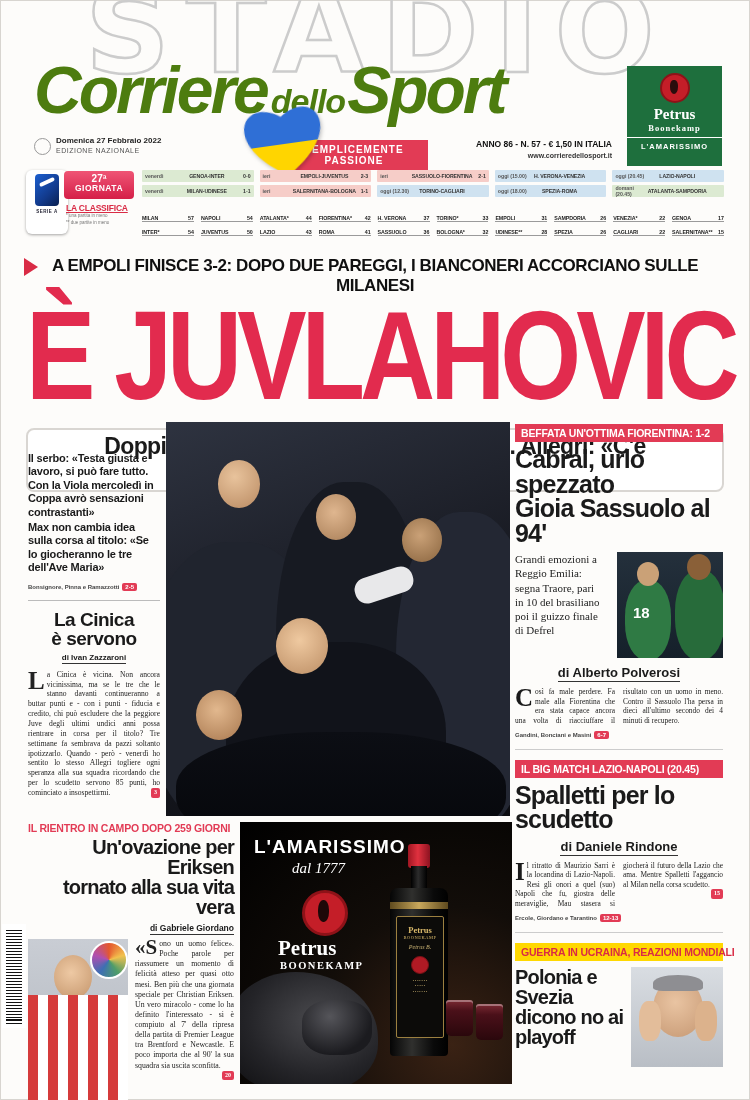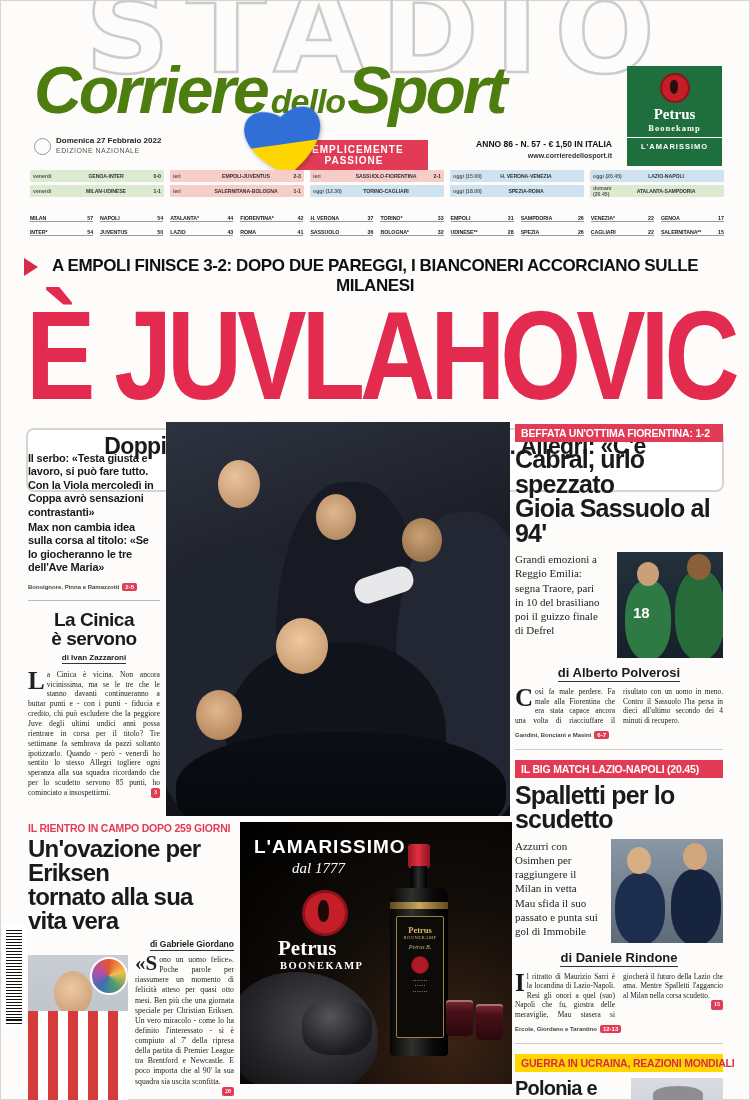--- a/index.html
+++ b/index.html
@@ -101,21 +101,21 @@
                  border-bottom:1px solid #333;padding-bottom:1px;}
   .body-2col{column-count:2;column-gap:8px;font-family:"Liberation Serif",serif;font-size:7.4px;
              line-height:1.3;text-align:justify;}
   .mini-byline{display:flex;align-items:center;gap:3px;font-size:6px;font-weight:700;color:#444;margin-top:5px;}
   .sec-gap{border-top:1px solid #ccc;margin:10px 0;}
   .uk-row{display:flex;gap:6px;margin-top:6px;}
   .uk-title{font-size:20px;font-weight:800;line-height:1;letter-spacing:-0.8px;flex:1;}
   
   .eriksen{position:absolute;left:28px;top:822px;width:206px;}
   .red-kicker-text{color:#e23b55;font-size:10.5px;font-weight:800;letter-spacing:-0.2px;}
-  .eri-title{font-size:24px;font-weight:800;line-height:1;letter-spacing:-0.8px;margin-top:3px;}
+  .eri-title{font-size:20px;font-weight:800;line-height:1;letter-spacing:-0.8px;margin-top:3px;text-align:right;}
   .eri-byline{margin:6px 0 4px auto;width:fit-content;font-size:8.5px;font-weight:800;
               border-bottom:1px solid #333;padding-bottom:1px;}
   .eri-flex{display:flex;gap:7px;}
   .eri-photo{flex:none;width:100px;height:182px;position:relative;overflow:hidden;background:linear-gradient(#c9cdd4,#aeb3ba);}
   .eri-body{flex:1;}
   .openquote{float:left;font-family:"Liberation Serif",serif;font-weight:700;font-size:21px;line-height:.8;padding-right:2px;}
   
   .ad{position:absolute;left:240px;top:822px;width:272px;height:262px;background:
       radial-gradient(circle at 78% 85%,#3a2214 0%,#120d09 45%,#000 100%);overflow:hidden;color:#fff;}
   .ad-head{position:absolute;left:14px;top:14px;font-size:19px;font-weight:800;letter-spacing:1px;}
@@ -185,20 +185,35 @@
     </div>
     <div class="petrus-box">
       <div class="petrus-emblem"></div>
       <div class="petrus-name">Petrus</div>
       <div class="petrus-name2">Boonekamp</div>
       <div class="petrus-claim">L'AMARISSIMO</div>
     </div>
   </header>
 
   <section class="scoreboard">
+    <div class="sb-left">
+      <div class="seriea-card">
+        <div class="seriea-glyph"></div>
+        <div class="seriea-text">SERIE A</div>
+      </div>
+      <div class="round-badge">
+        <div class="rn">27ª</div>
+        <div class="rl">GIORNATA</div>
+      </div>
+      <div class="classifica">
+        <div class="cl">LA CLASSIFICA</div>
+        <div class="note">* una partita in meno</div>
+        <div class="note">** due partite in meno</div>
+      </div>
+    </div>
     <div class="sb-right">
       <div class="fixtures">
 
           <div class="fx-row tone-green">
             <span class="fx-when">venerdì</span>
             <span class="fx-match">GENOA-INTER</span>
             <span class="fx-score">0-0</span>
           </div>
 
           <div class="fx-row tone-green">
@@ -432,29 +447,20 @@
         <span class="chip">6-7</span>
       </div>
     </section>
 
     <div class="sec-gap"></div>
 
     <section>
       <div class="kicker-bar">IL BIG MATCH LAZIO-NAPOLI (20.45)</div>
       <div class="sec-title">
         <div>Spalletti per lo scudetto</div>
-      </div>
-      <div class="lead-row">
-        <div class="lead-text">Azzurri con Osimhen per raggiungere il Milan in vetta Mau sfida il suo passato e punta sui gol di Immobile</div>
-        <figure class="sec-photo" style="margin:0;width:112px;height:104px;background:linear-gradient(#8a97a4,#5d6b78);">
-          <div class="blob" style="left:4px;top:34px;width:50px;height:72px;background:#1d2d4e;"></div>
-          <div class="blob" style="left:60px;top:30px;width:50px;height:76px;background:#16243f;"></div>
-          <div class="head" style="left:16px;top:8px;width:24px;height:27px;background:#d8ae85;"></div>
-          <div class="head" style="left:72px;top:4px;width:24px;height:27px;background:#cfa67e;"></div>
-        </figure>
       </div>
       <div class="byline-center">di Daniele Rindone</div>
       <div class="body-2col">
         <span class="dropcap">I</span><span>l ritratto di Maurizio Sarri è la locandina di Lazio-Napoli. Resi gli onori a quel (suo) Napoli che fu, giostra delle meraviglie, Mau stasera si giocherà il futuro della Lazio che ama. Mentre Spalletti l'aggancio al Milan nella corsa scudetto.</span>
         <span class="chip endchip">15</span>
       </div>
       <div class="mini-byline">
         <span>Ercole, Giordano e Tarantino</span>
         <span class="chip">12-13</span>
       </div>

